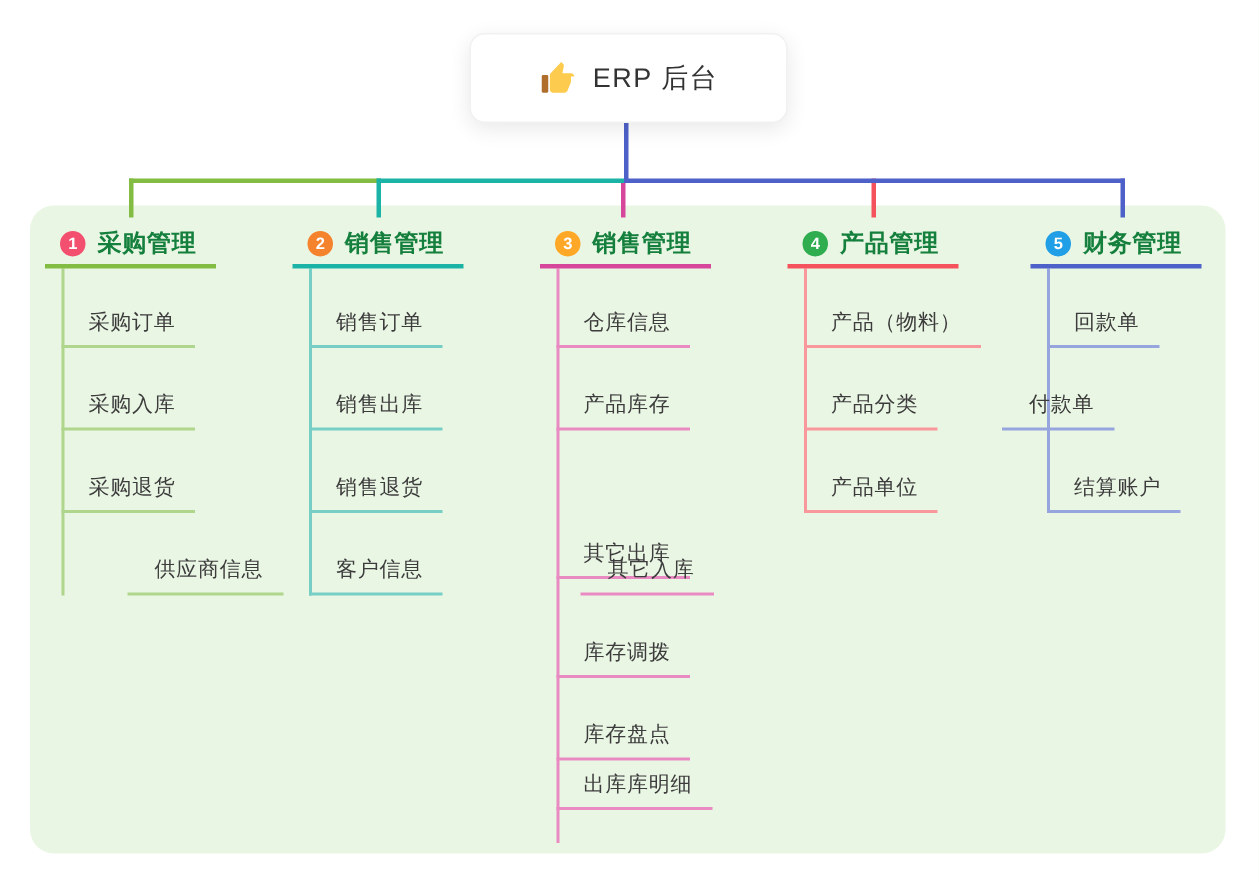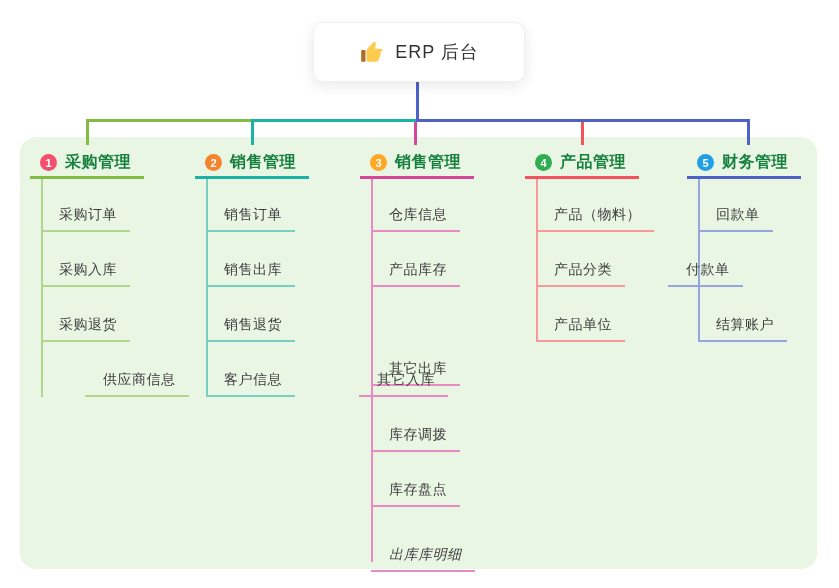--- a/index.html
+++ b/index.html
@@ -157,30 +157,30 @@
       </div>
       <div class="child-node" style="left: 371px; top: 204px; border-bottom: 2px solid rgb(234, 138, 194);">
         <span class="child-label">仓库信息</span>
       </div>
       <div class="child-node" style="left: 371px; top: 259px; border-bottom: 2px solid rgb(234, 138, 194);">
         <span class="child-label">产品库存</span>
       </div>
       <div class="child-node" style="left: 371px; top: 314px; border-bottom: 2px solid rgb(234, 138, 194); margin-top: 44px;">
         <span class="child-label">其它出库</span>
       </div>
-      <div class="child-node" style="left: 359px; top: 369px; border-bottom: 2px solid rgb(234, 138, 194);">
+      <div class="child-node" style="left: 387px; top: 369px; border-bottom: 2px solid rgb(234, 138, 194);">
         <span class="child-label">其它入库</span>
       </div>
       <div class="child-node" style="left: 371px; top: 424px; border-bottom: 2px solid rgb(234, 138, 194);">
         <span class="child-label">库存调拨</span>
       </div>
       <div class="child-node" style="left: 371px; top: 479px; border-bottom: 2px solid rgb(234, 138, 194);">
         <span class="child-label">库存盘点</span>
       </div>
-      <div class="child-node" style="left: 371px; top: 544px; border-bottom: 2px solid rgb(234, 138, 194); font-style: italic;">
+      <div class="child-node" style="left: 371px; top: 512px; border-bottom: 2px solid rgb(234, 138, 194);">
         <span class="child-label">出库库明细</span>
       </div>
       <div class="branch-title" style="left: 525px; border-bottom: 3px solid rgb(244, 82, 92);">
         <span class="badge" style="background: rgb(47, 173, 79);">4</span>
         <span class="branch-label">产品管理</span>
       </div>
       <div class="child-node" style="left: 536px; top: 204px; border-bottom: 2px solid rgb(248, 151, 156);">
         <span class="child-label">产品（物料）</span>
       </div>
       <div class="child-node" style="left: 536px; top: 259px; border-bottom: 2px solid rgb(248, 151, 156);">

